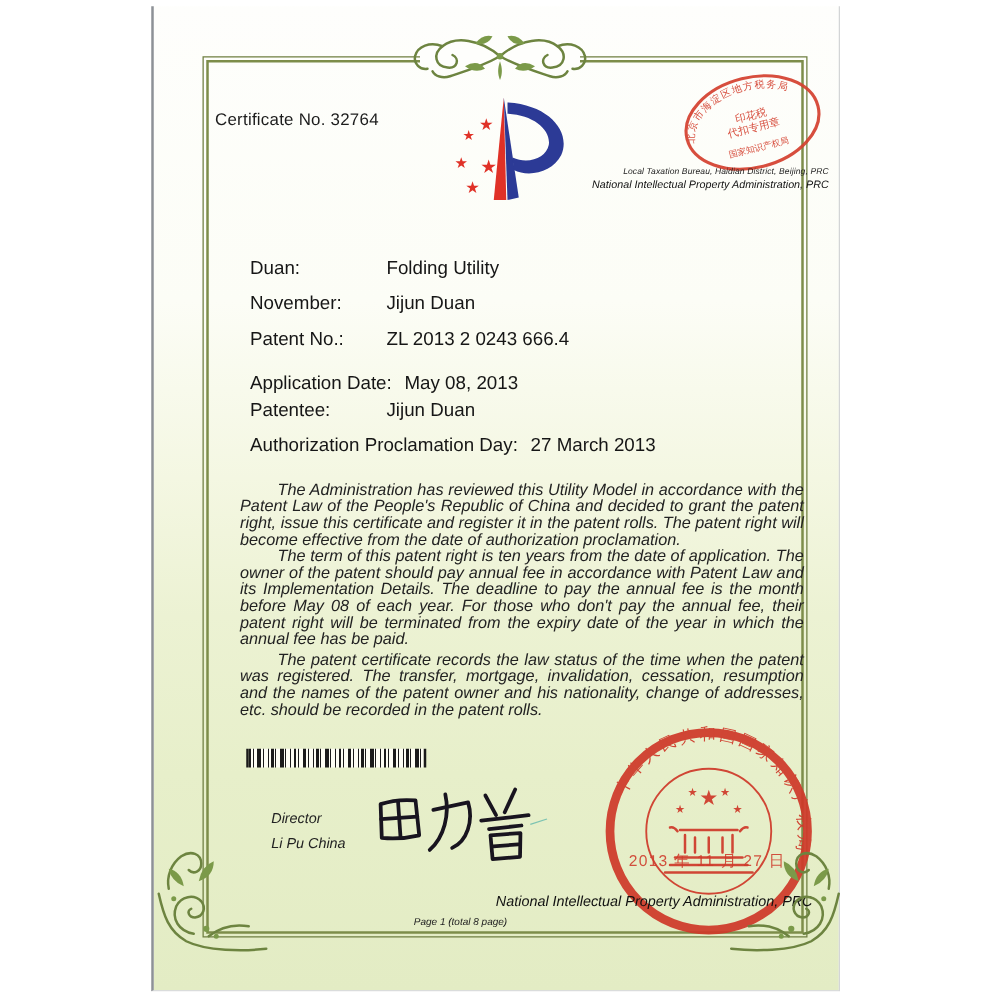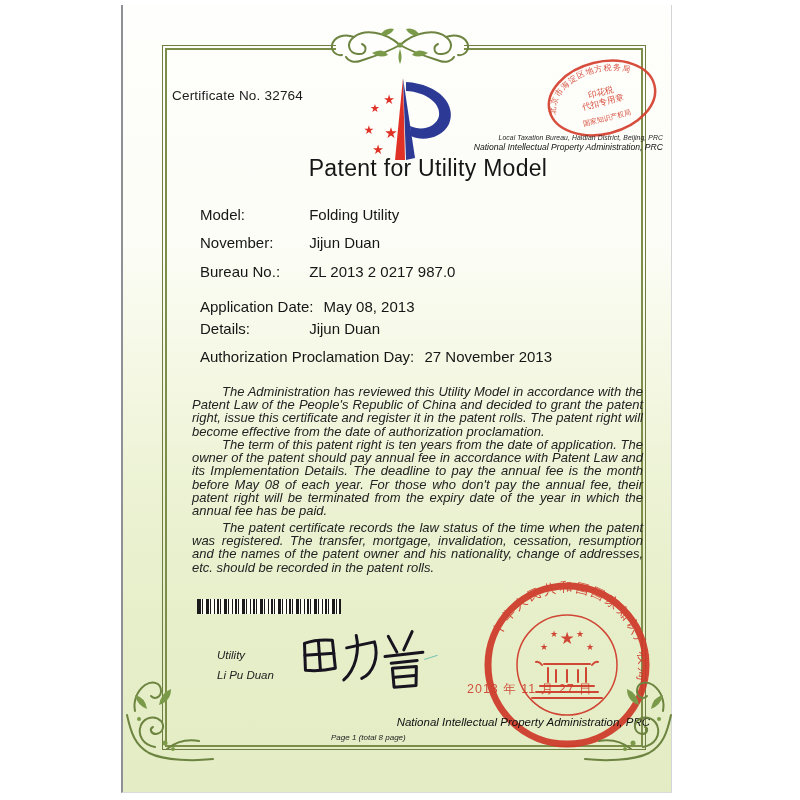--- a/index.html
+++ b/index.html
@@ -45,21 +45,21 @@
       #1a1a1a 11px 12px, #fdfdf4 12px 15px,
       #1a1a1a 15px 16px, #fdfdf4 16px 18px);
     border-left:2px solid #1a1a1a; border-right:2px solid #1a1a1a; }
 
   .director { position:absolute; left:94px; top:640px; font-size:11.5px; font-style:italic; color:#222; line-height:20px; }
   .signature { position:absolute; left:168px; top:606px; width:160px; height:92px; transform:rotate(-2deg); }
 
   .penmark { position:absolute; left:300px; top:646px; width:14px; height:7px; border-bottom:1.5px solid #4fb0a8; transform:rotate(-18deg); opacity:.7; }
 
   .round-seal { position:absolute; left:357px; top:573px; width:174px; height:174px; opacity:.93; }
-  .seal-date { position:absolute; left:344px; top:676px; width:130px; font-size:12.5px; color:#cf3a2a; letter-spacing:1px; opacity:.88; }
+  .seal-date { position:absolute; left:380px; top:676px; width:130px; font-size:12.5px; color:#cf3a2a; letter-spacing:1px; opacity:.88; }
 
   .agency { position:absolute; left:200px; top:711px; width:327px; text-align:right; font-size:11.5px; font-style:italic; color:#101010; }
   .pageinfo { position:absolute; left:208px; top:728px; font-size:8px; font-style:italic; color:#222; }
 
   .orn-top { position:absolute; left:197px; top:18px; width:160px; height:44px; }
   .orn-bl { position:absolute; left:2px; top:670px; width:90px; height:90px; }
   .orn-br { position:absolute; left:460px; top:670px; width:90px; height:90px; }
 </style>
 </head>
 <body>
@@ -119,58 +119,57 @@
       <text x="60" y="40" text-anchor="middle" font-size="8.5" fill="#d4402f">印花税</text>
       <text x="60" y="50" text-anchor="middle" font-size="8.5" fill="#d4402f">代扣专用章</text>
       <text x="60" y="66" text-anchor="middle" font-size="7" fill="#d4402f">国家知识产权局</text>
     </svg>
 
     <div class="captions">
       <div class="caption1">Local Taxation Bureau, Haidian District, Beijing, PRC</div>
       <div class="caption2">National Intellectual Property Administration, PRC</div>
     </div>
 
-    <div class="title">Patent for Utility Model</div>
 
     <div class="fields">
       <div class="frow" style="top:0px">
-        <span class="lab">Model:</span>
+        <span class="lab">Duan:</span>
         <span class="val">Folding Utility</span>
       </div>
       <div class="frow" style="top:28px">
         <span class="lab">November:</span>
         <span class="val">Jijun Duan</span>
       </div>
       <div class="frow" style="top:57px">
-        <span class="lab">Bureau No.:</span>
-        <span class="val">ZL 2013 2 0217 987.0</span>
+        <span class="lab">Patent No.:</span>
+        <span class="val">ZL 2013 2 0243 666.4</span>
       </div>
       <div class="frow wide" style="top:92px">
         <span class="lab">Application Date:</span>
         <span class="val">May 08, 2013</span>
       </div>
       <div class="frow" style="top:114px">
-        <span class="lab">Details:</span>
+        <span class="lab">Patentee:</span>
         <span class="val">Jijun Duan</span>
       </div>
       <div class="frow wide" style="top:142px">
         <span class="lab">Authorization Proclamation Day:</span>
-        <span class="val">27 November 2013</span>
+        <span class="val">27 March 2013</span>
       </div>
     </div>
 
     <div class="para" style="top:380px">The Administration has reviewed this Utility Model in accordance with the Patent Law of the People's Republic of China and decided to grant the patent right, issue this certificate and register it in the patent rolls. The patent right will become effective from the date of authorization proclamation.</div>
     <div class="para" style="top:433px">The term of this patent right is ten years from the date of application. The owner of the patent should pay annual fee in accordance with Patent Law and its Implementation Details. The deadline to pay the annual fee is the month before May 08 of each year. For those who don't pay the annual fee, their patent right will be terminated from the expiry date of the year in which the annual fee has be paid.</div>
     <div class="para" style="top:516px">The patent certificate records the law status of the time when the patent was registered. The transfer, mortgage, invalidation, cessation, resumption and the names of the patent owner and his nationality, change of addresses, etc. should be recorded in the patent rolls.</div>
 
     <div class="barcode"></div>
 
     <div class="director">
-      <div>Utility</div>
-      <div>Li Pu Duan</div>
+      <div>Director</div>
+      <div>Li Pu China</div>
     </div>
 
     <svg class="signature" viewBox="0 0 160 92">
       <g stroke="#18141f" stroke-width="3" fill="none" stroke-linecap="round" stroke-linejoin="round">
         <path d="M14,30 C24,27 34,27 42,28 L44,56 C34,58 22,58 14,57 Z"></path>
         <path d="M28,28 L29,57"></path>
         <path d="M14,42 L43,41"></path>
         <path d="M66,24 C69,40 64,58 52,68"></path>
         <path d="M56,36 L84,31 C88,46 82,62 70,67"></path>
         <path d="M98,26 L106,42"></path>

